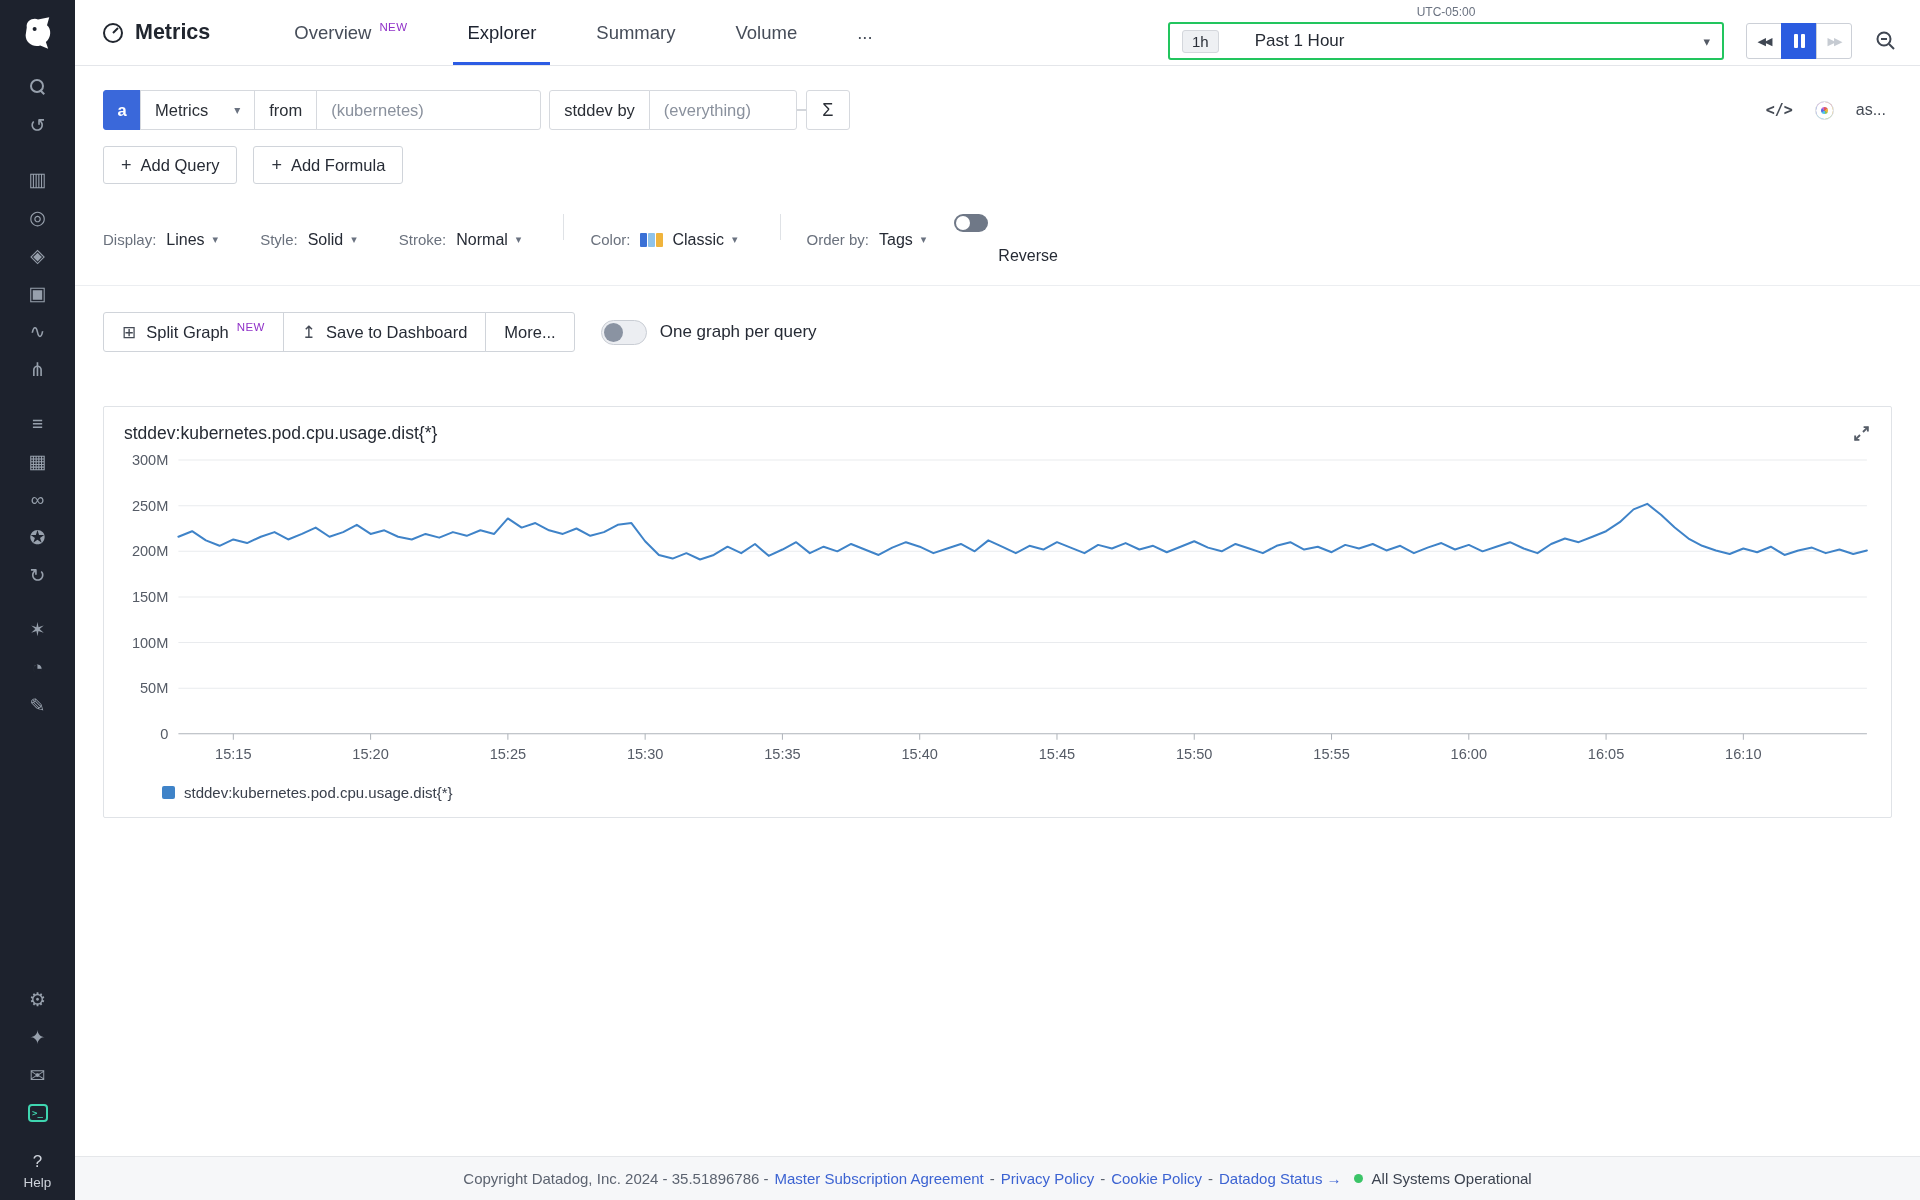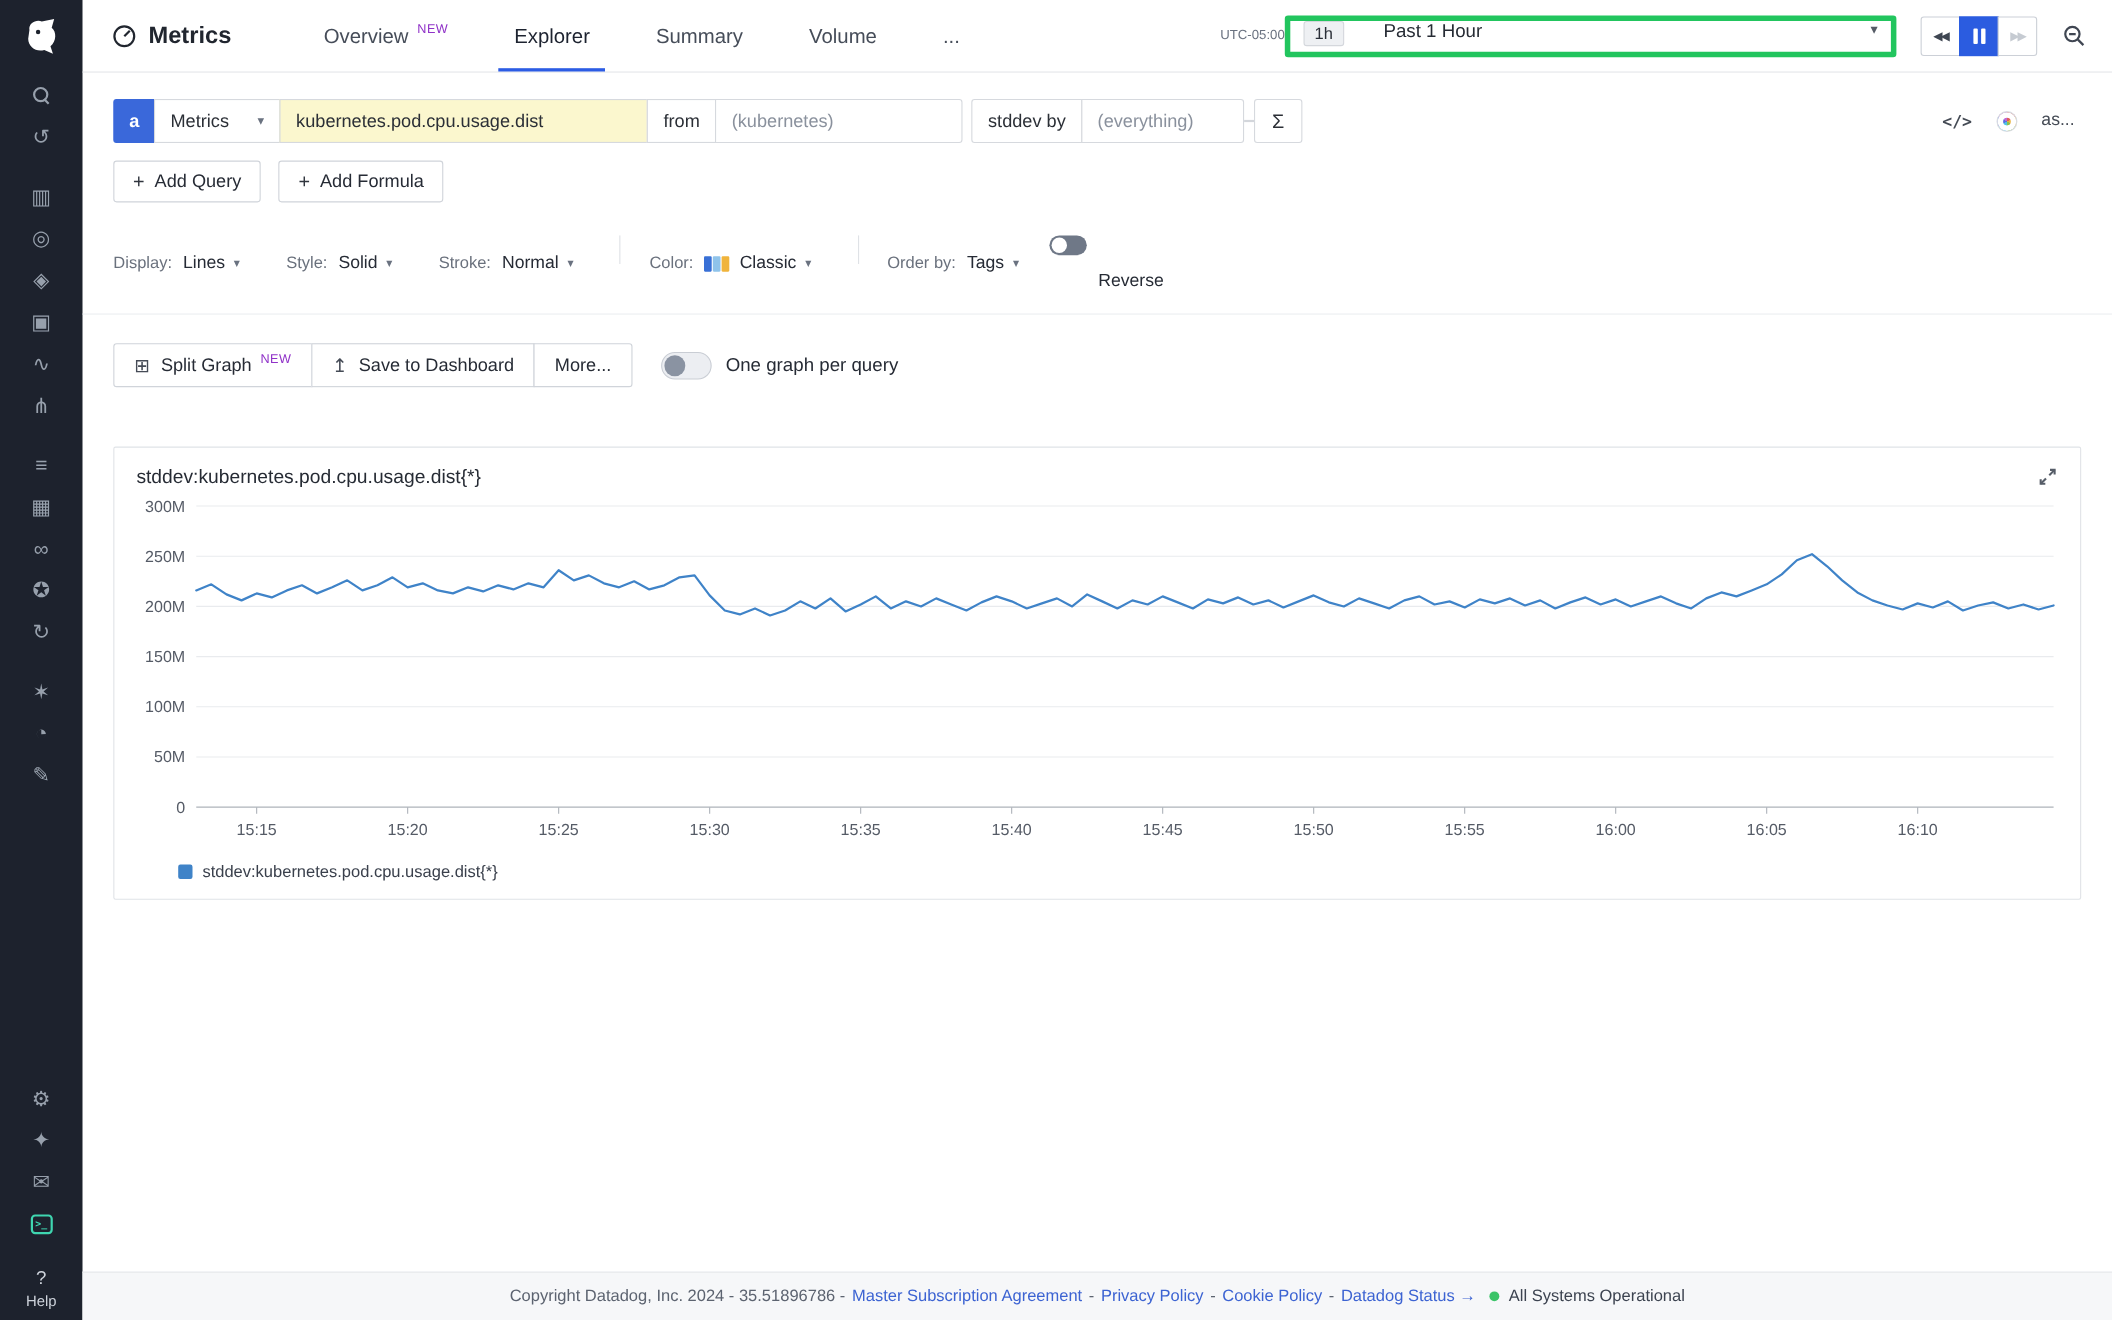--- a/index.html
+++ b/index.html
@@ -31,24 +31,24 @@
   header { height:66px; display:flex; align-items:center; padding:0 16px 0 26px; border-bottom:1px solid #e4e6ea; flex-shrink:0; }
   .title-wrap { display:flex; align-items:center; gap:10px; }
   .page-title { font-size:21.5px; font-weight:700; color:#21262f; }
   .tabs { display:flex; margin-left:54px; height:100%; }
   .tab { padding:0 30px; height:100%; display:flex; align-items:center; font-size:18.5px; color:#464d59; cursor:pointer; position:relative; }
   .tab.active { color:#1d2330; }
   .tab.active::after { content:""; position:absolute; left:16px; right:16px; bottom:0; height:3px; background:#2c5ce4; }
   .new-badge { font-size:11.5px; font-weight:400; color:#9032c8; letter-spacing:.4px; margin-left:8px; position:relative; top:-6px; }
 
   .time-area { margin-left:auto; display:flex; align-items:flex-end; gap:22px; }
-  .time-picker { display:flex; flex-direction:row; align-items:center; }
+  .time-picker { display:flex; flex-direction:column; align-items:center; }
   .tz { font-size:12px; color:#6a7280; margin-bottom:3px; }
-  .range-control { width:556px; height:38px; border:5px solid #22c55e; border-radius:3px; background:#fff;
-                   display:flex; align-items:flex-start; padding:0 12px; gap:12px; cursor:pointer; }
+  .range-control { width:556px; height:38px; border:2px solid #22c55e; border-radius:3px; background:#fff;
+                   display:flex; align-items:center; padding:0 12px; gap:12px; cursor:pointer; }
   .chip { background:#eef0f3; border:1px solid #d4d7dc; border-radius:3px; font-size:15px; padding:2px 9px; color:#2a2f38; }
   .range-label { font-size:17px; color:#262b34;margin-left:24px; }
   .rc-caret { margin-left:auto; color:#555b66; font-size:13px; }
   .tc-buttons { display:flex; margin-bottom:1px; }
   .tbtn { width:36px; height:36px; border:1px solid #ccd0d7; background:#fff; display:flex; align-items:center; justify-content:center;
           font-size:11px; letter-spacing:-2px; color:#3f4652; cursor:pointer; margin-left:-1px; }
   .tbtn:first-child { border-radius:3px 0 0 3px; margin-left:0; }
   .tbtn:last-child { border-radius:0 3px 3px 0; }
   .tbtn.pause { background:#2b5ce0; border-color:#2b5ce0; gap:3px; }
   .pause-bar { width:4px; height:14px; background:#fff; border-radius:1px; }
@@ -233,21 +233,20 @@
     </header>
 
     <section class="query-section">
       <div class="qrow">
         <div class="qgroup">
           <div class="seg first letter-badge">a</div>
           <div class="seg">
             <span>Metrics</span>
             <span class="caret">▾</span>
           </div>
-          <div class="seg metric-input">kubernetes.pod.cpu.usage.dist</div>
           <div class="seg">from</div>
           <div class="seg last ph-everywhere placeholder">(kubernetes)</div>
         </div>
         <div class="gap8"></div>
         <div class="qgroup">
           <div class="seg first">stddev by</div>
           <div class="seg last ph-everything placeholder">(everything)</div>
         </div>
         <div class="connector"></div>
         <div class="seg sigma-btn" style="border-radius:3px;">Σ</div>

